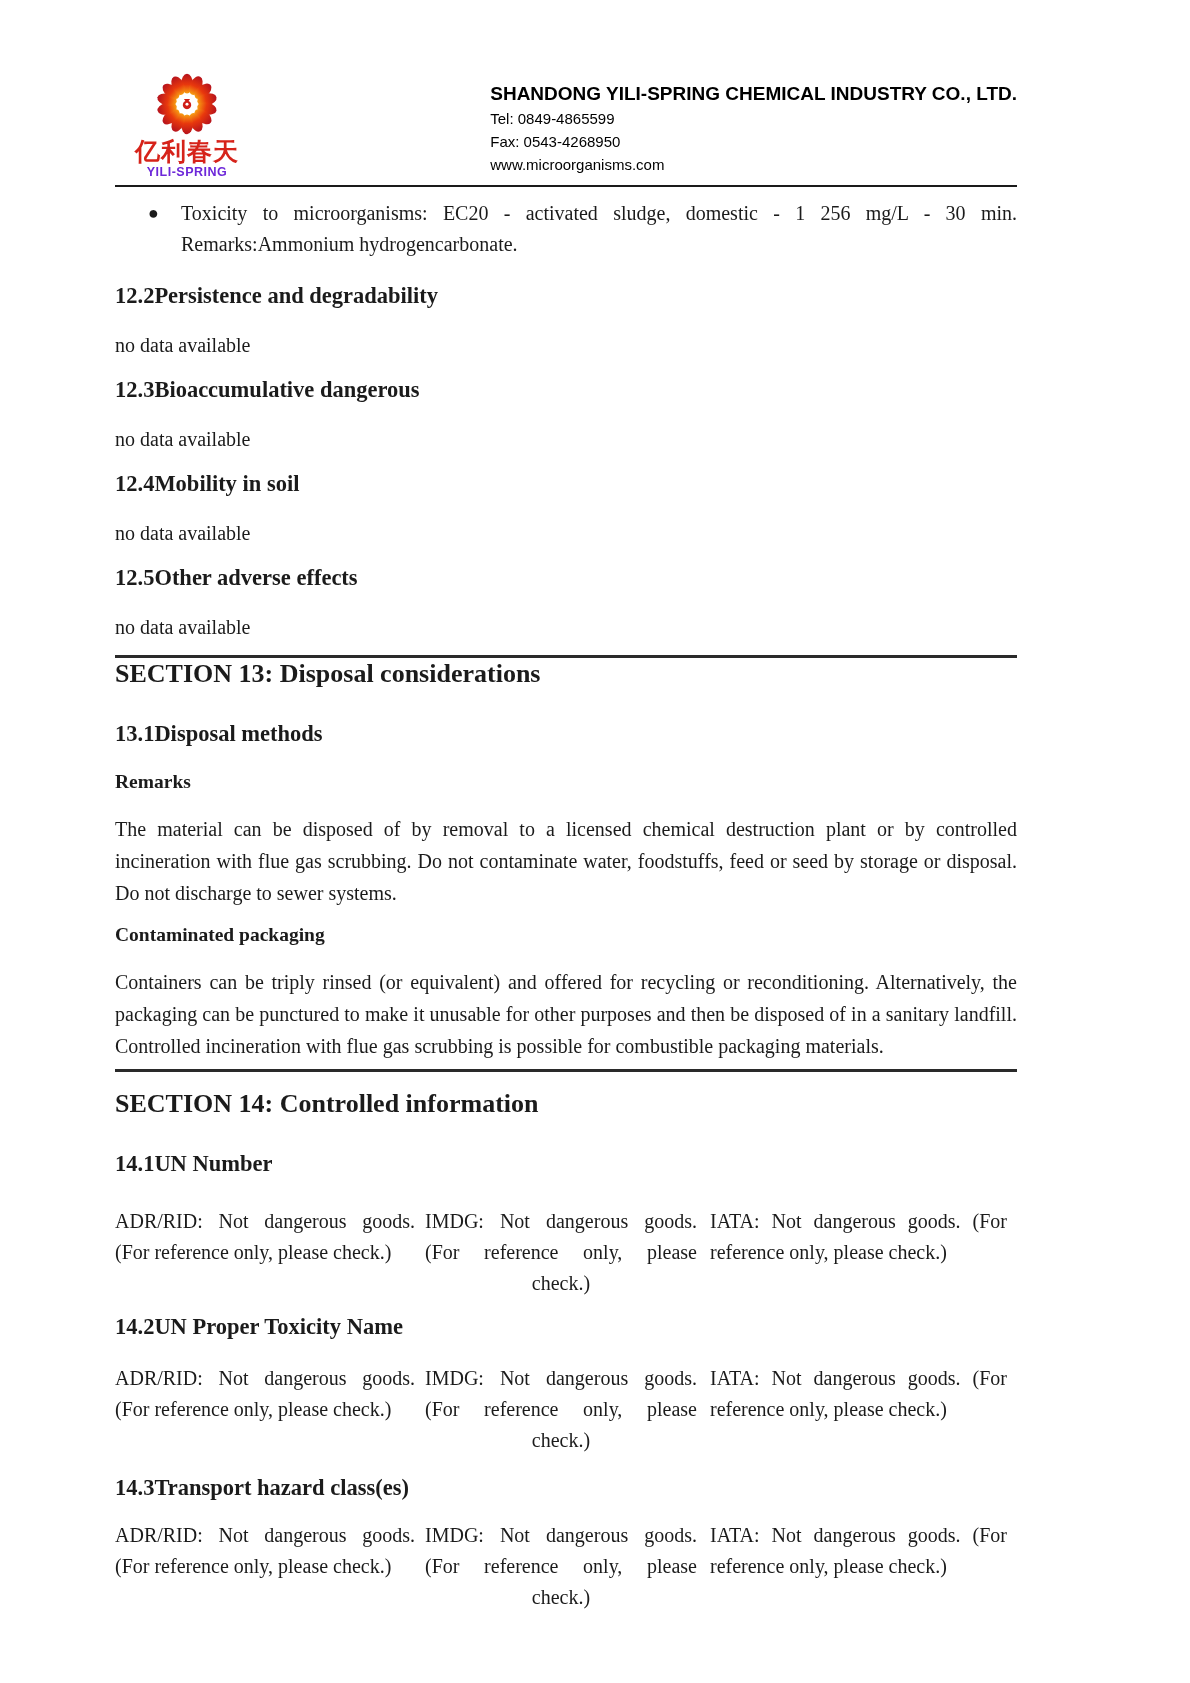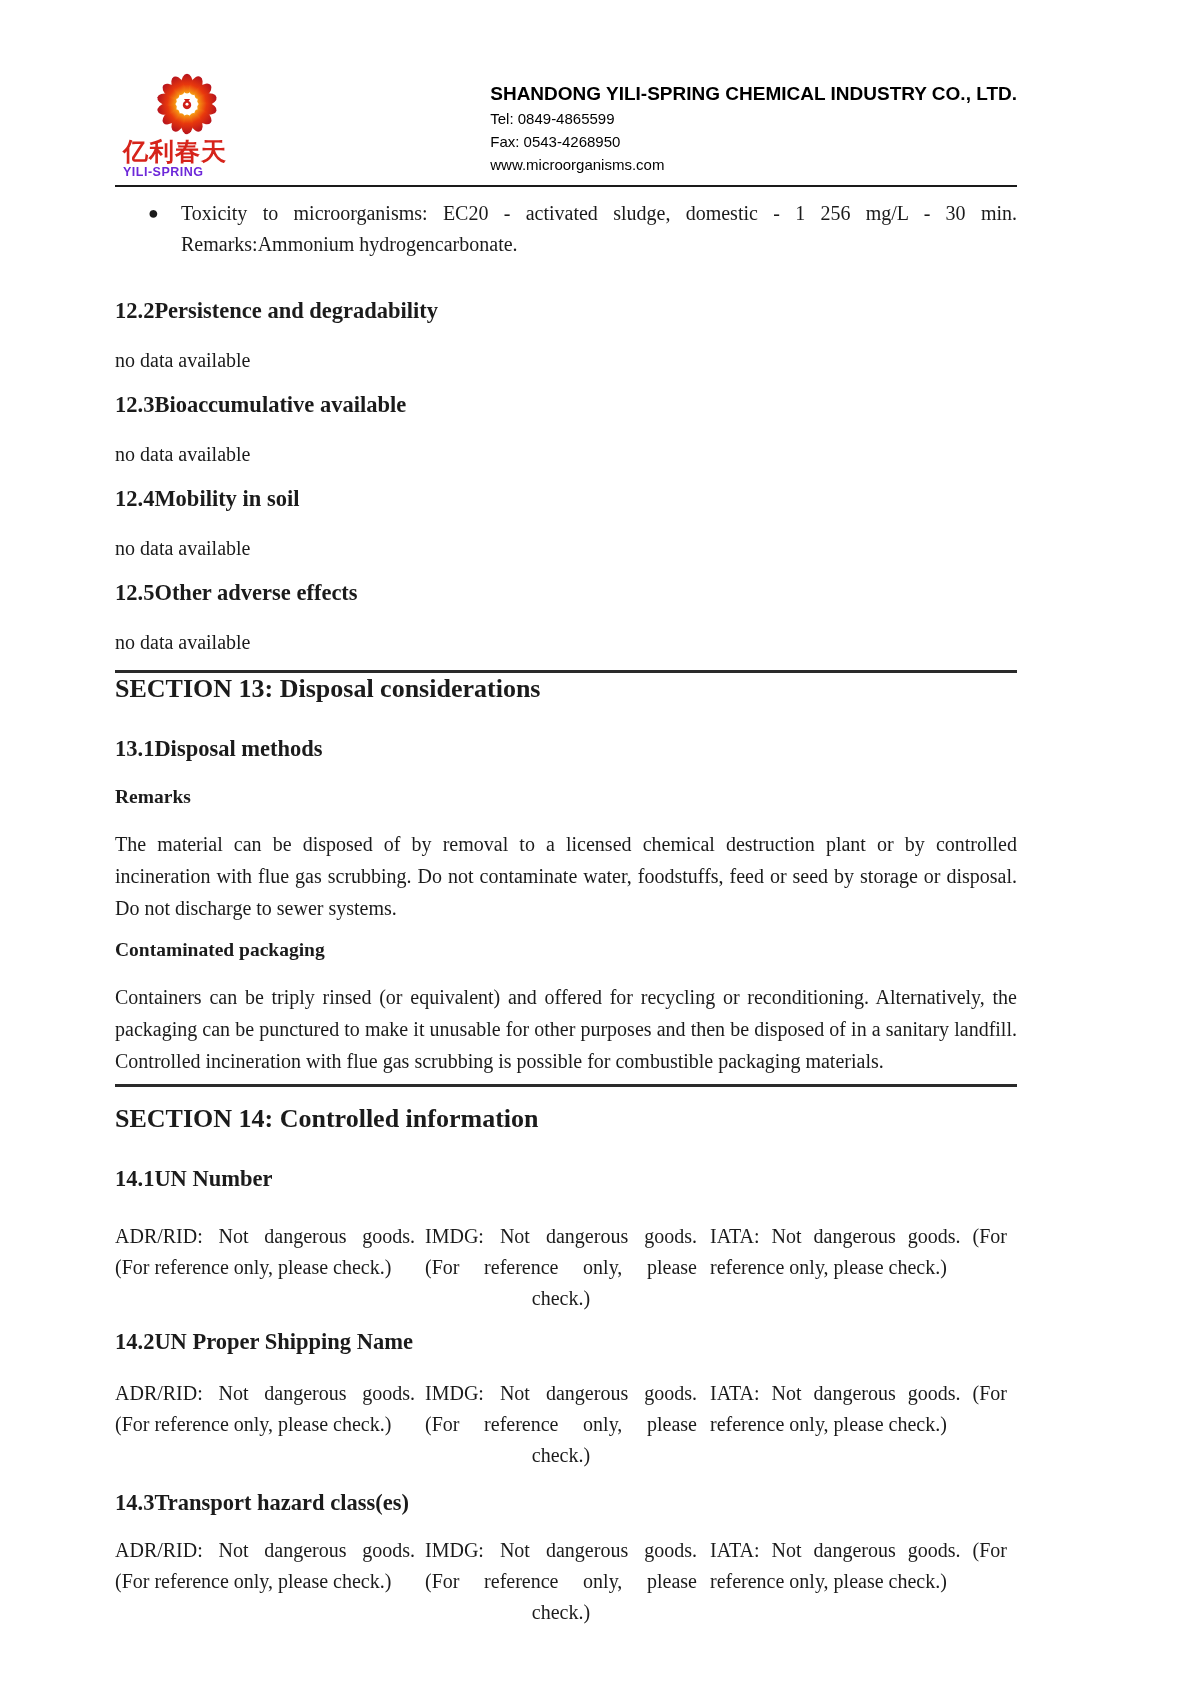--- a/index.html
+++ b/index.html
@@ -9,40 +9,40 @@
     margin:0 auto;
     background:#ffffff;
     box-sizing:border-box;
     padding:0 173px 0 115px;
     font-family:"Liberation Serif",serif;
     color:#1b1b1b;
     overflow:hidden;
   }
   
   .top{display:flex;justify-content:space-between;align-items:flex-start;padding-top:72px;}
-  .logo{margin-left:8px;width:128px;text-align:left;flex:none;}
+  .logo{margin-left:8px;width:128px;text-align:center;flex:none;}
   .logo svg{display:block;margin:0 auto;width:68px;height:64px;}
   .logo-cn{font-family:"Liberation Sans",sans-serif;font-weight:bold;font-size:25px;line-height:27px;color:#d6231a;letter-spacing:1px;margin-top:2px;white-space:nowrap;}
   .logo-en{font-family:"Liberation Sans",sans-serif;font-weight:bold;font-size:12.5px;line-height:14px;color:#6d28d9;letter-spacing:0.5px;}
   .hright{text-align:left;font-family:"Liberation Sans",sans-serif;padding-top:10px;color:#000;}
   .company{font-size:19px;font-weight:bold;line-height:24px;}
   .contact{font-size:15px;line-height:20px;margin-top:3px;}
   
   .rule-thin{border:0;border-top:2px solid #1a1a1a;margin:6px 0 0 0;}
   .rule-thick{border:0;border-top:3px solid #2a2a2a;margin:0;}
   .r13{margin-top:17px;}
   .r14{margin-top:7px;}
   
   .bullet-row{display:flex;margin-top:11px;font-size:20px;line-height:31px;}
   .bullet-glyph{flex:none;width:33px;margin-left:33px;font-size:18px;}
   .bullet-text{flex:1;}
   .jline{text-align:justify;text-align-last:justify;}
   
   .h2{font-size:22.5px;font-weight:bold;line-height:28px;margin:0;}
-  .mt-h2a{margin-top:37px;}
+  .mt-h2a{margin-top:22px;}
   .mt-h2{margin-top:20px;}
   .nda{font-size:20px;line-height:22px;margin-top:24px;}
   .h1{font-size:26px;font-weight:bold;line-height:32px;margin:0;}
   .s13-title{}
   .s13-sub{margin-top:30px;}
   .plabel{font-size:19.5px;font-weight:bold;line-height:24px;}
   .pl1{margin-top:22px;}
   .pl2{margin-top:14px;}
   .para{font-size:20px;line-height:32px;margin-top:19px;text-align:justify;text-align-last:left;}
   .s14-title{margin-top:16px;}
@@ -137,21 +137,21 @@
     <span class="bullet-glyph">●</span>
     <div class="bullet-text">
       <div class="jline">Toxicity to microorganisms: EC20 - activated sludge, domestic - 1 256 mg/L - 30 min.</div>
       <div>Remarks:Ammonium hydrogencarbonate.</div>
     </div>
   </div>
 
   <h2 class="h2 mt-h2a">12.2Persistence and degradability</h2>
   <div class="nda">no data available</div>
 
-  <h2 class="h2 mt-h2">12.3Bioaccumulative available</h2>
+  <h2 class="h2 mt-h2">12.3Bioaccumulative dangerous</h2>
   <div class="nda">no data available</div>
 
   <h2 class="h2 mt-h2">12.4Mobility in soil</h2>
   <div class="nda">no data available</div>
 
   <h2 class="h2 mt-h2">12.5Other adverse effects</h2>
   <div class="nda">no data available</div>
 
   <hr class="rule-thick r13">
   <h1 class="h1 s13-title">SECTION 13: Disposal considerations</h1>
@@ -166,21 +166,21 @@
   <hr class="rule-thick r14">
   <h1 class="h1 s14-title">SECTION 14: Controlled information</h1>
 
   <h2 class="h2 s14-sub1">14.1UN Number</h2>
   <div class="trow trow-1">
     <div class="tc1">ADR/RID: Not dangerous goods. (For reference only, please check.)</div>
     <div class="tc2">IMDG: Not dangerous goods. (For reference only, please check.)</div>
     <div class="tc3">IATA: Not dangerous goods. (For reference only, please check.)</div>
   </div>
 
-  <h2 class="h2 s14-sub2">14.2UN Proper Shipping Name</h2>
+  <h2 class="h2 s14-sub2">14.2UN Proper Toxicity Name</h2>
   <div class="trow trow-2">
     <div class="tc1">ADR/RID: Not dangerous goods. (For reference only, please check.)</div>
     <div class="tc2">IMDG: Not dangerous goods. (For reference only, please check.)</div>
     <div class="tc3">IATA: Not dangerous goods. (For reference only, please check.)</div>
   </div>
 
   <h2 class="h2 s14-sub3">14.3Transport hazard class(es)</h2>
   <div class="trow trow-3">
     <div class="tc1">ADR/RID: Not dangerous goods. (For reference only, please check.)</div>
     <div class="tc2">IMDG: Not dangerous goods. (For reference only, please check.)</div>

